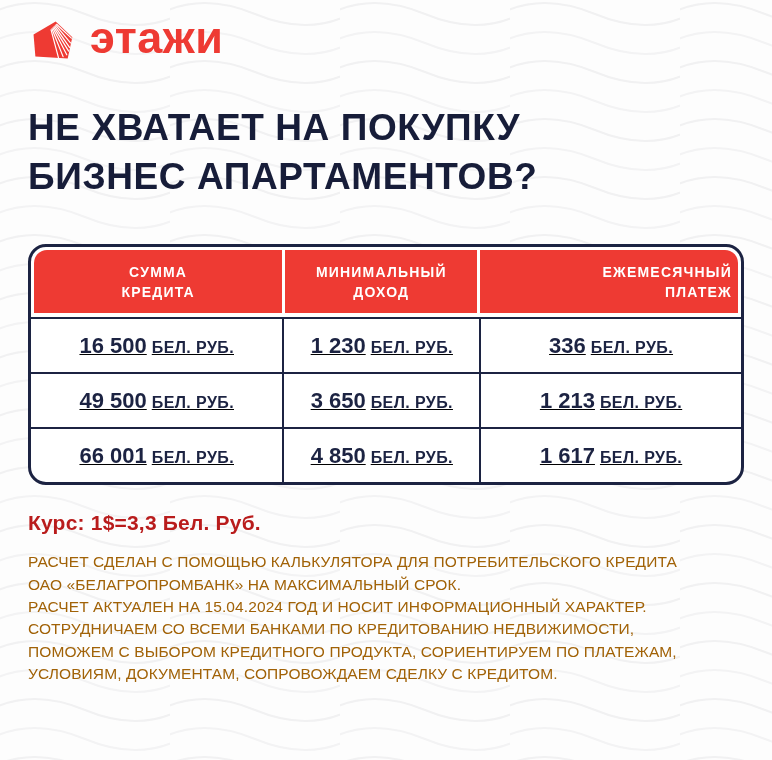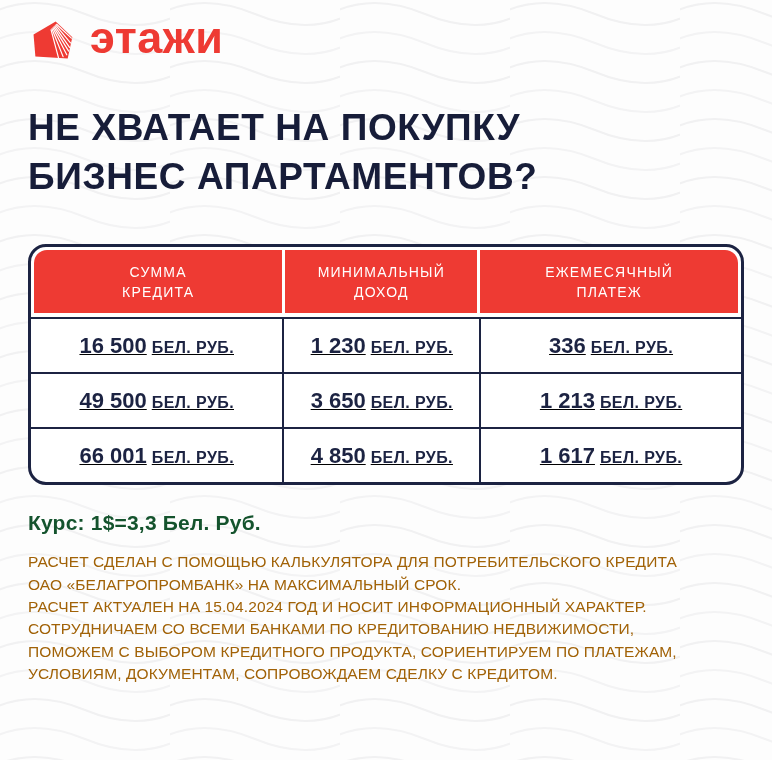--- a/index.html
+++ b/index.html
@@ -57,28 +57,28 @@
     margin: 3px 3px 4px 3px;
     background: #ee3a33;
     border-radius: 13px 13px 0 0;
     display: grid;
     grid-template-columns: 35.7% 27.7% 36.6%;
   }
   .hcell {
     padding: 12px 6px 11px 6px;
     color: #ffffff;
     font-size: 14px;
-    font-weight: 400;
+    font-weight: 700;
     letter-spacing: 1.2px;
     line-height: 1.45;
     text-align: center;
     white-space: pre-line;
     border-right: 3px solid #ffffff;
   }
-  .hcell:last-child { border-right: none; }
+  .hcell:last-child { border-right: none; text-align: right; }
   .trow {
     display: grid;
     grid-template-columns: 35.7% 27.7% 36.6%;
     border-top: 2.5px solid #1c2342;
     text-decoration: underline;
   }
   .cell {
     padding: 14px 6px 13px 6px;
     text-align: center;
     border-right: 2.5px solid #1c2342;
@@ -90,21 +90,21 @@
     font-weight: 700;
   }
   .unit {
     font-size: 16px;
     font-weight: 700;
     letter-spacing: 0.4px;
     margin-left: 5px;
   }
   .rate {
     margin-top: 26px;
-    color: #14532d;
+    color: #b91c1c;
     font-size: 21px;
     font-weight: 700;
     letter-spacing: 0.2px;
   }
   .footnote {
     margin-top: 16px;
     color: #a16207;
     font-size: 15.5px;
     font-weight: 500;
     line-height: 1.44;

